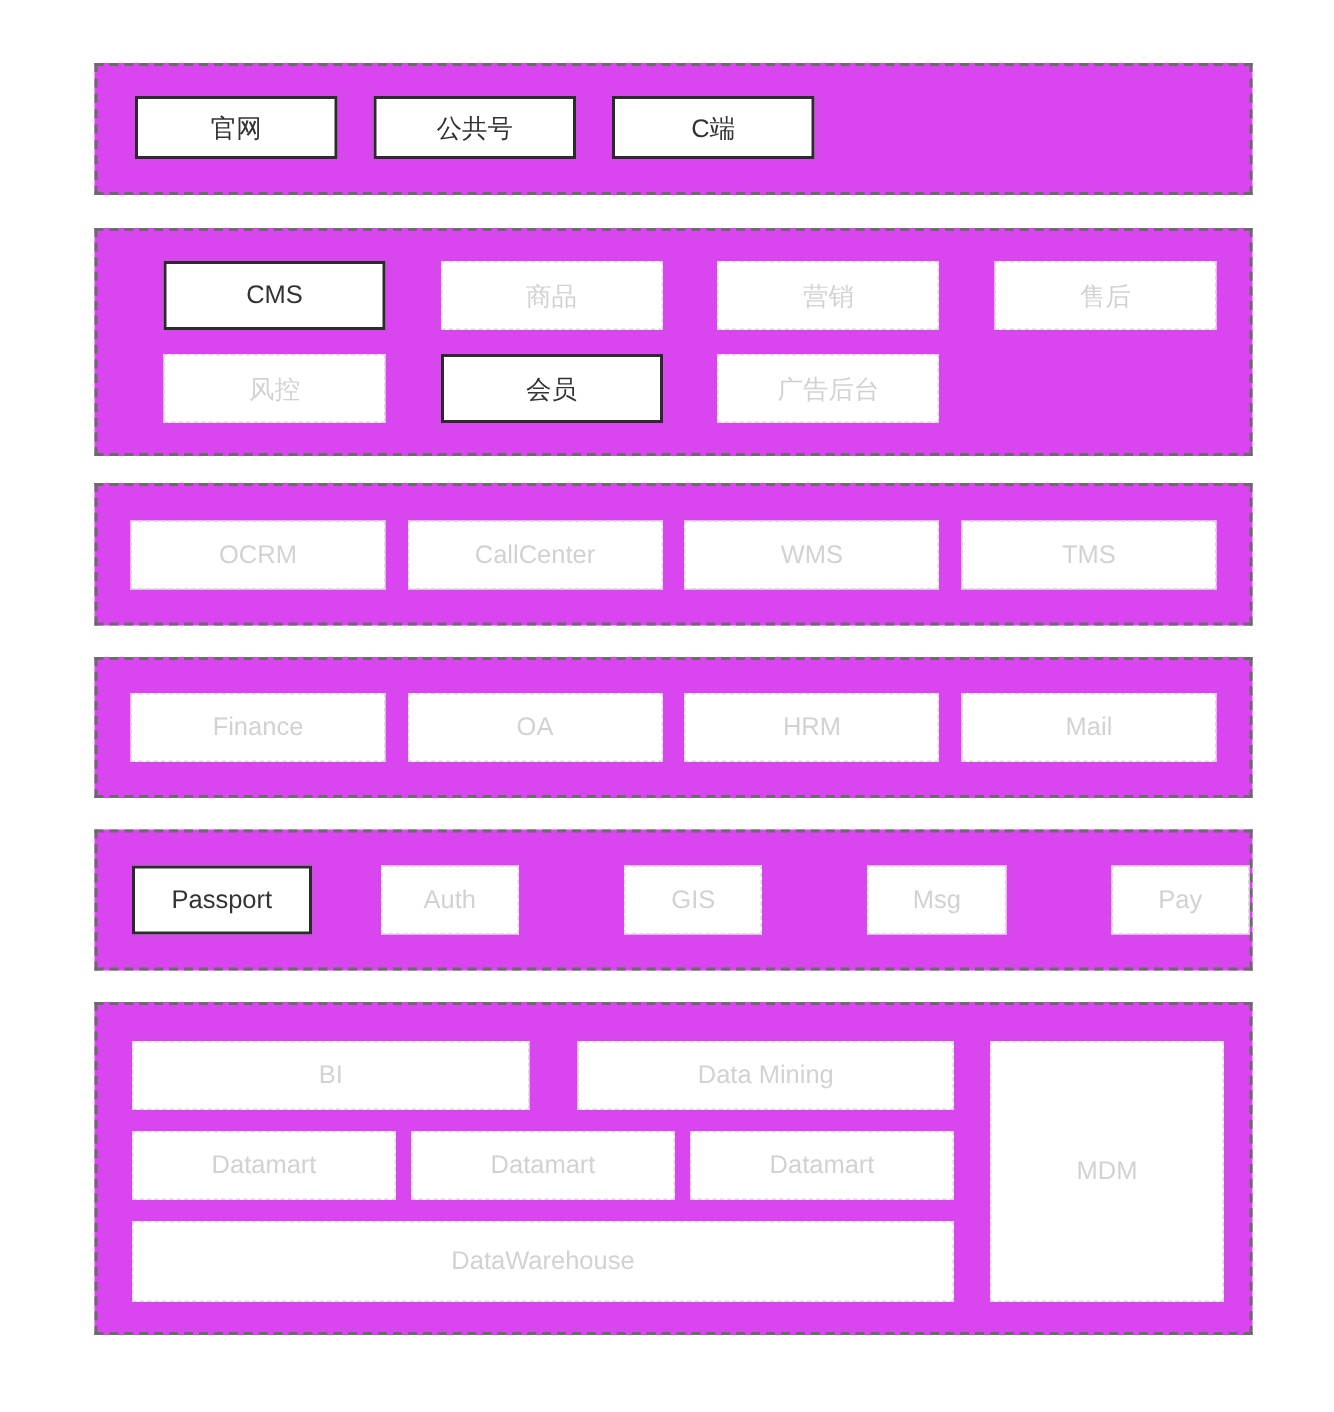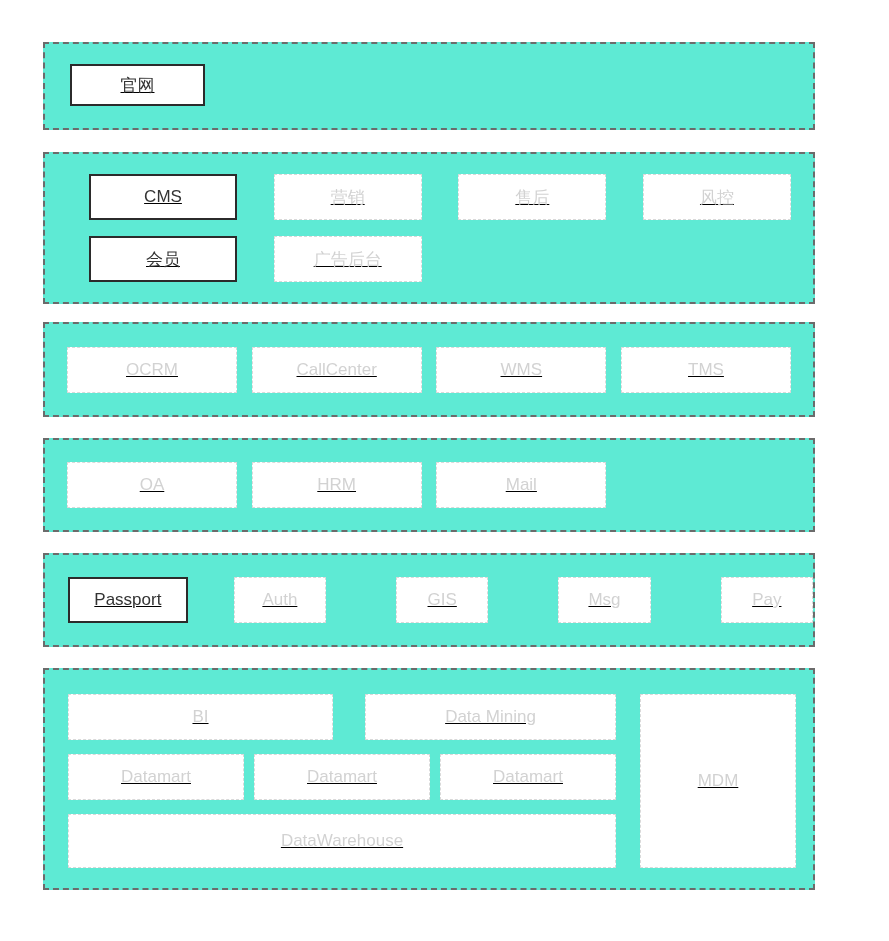--- a/index.html
+++ b/index.html
@@ -5,25 +5,24 @@
   * { box-sizing: border-box; margin: 0; padding: 0; }
   html, body {
     width: 889px; height: 941px;
     background: #ffffff;
     font-family: "Liberation Sans", "DejaVu Sans", sans-serif;
     position: relative;
     overflow: hidden;
   }
   .layer {
     position: absolute;
-    left: 43px;
+    left: 63px;
     width: 772px;
     border: 2px dashed var(--container-border, #6b6b6b);
-    background: #5eead4;
-    text-decoration: underline;
+    background: #d946ef;
   }
   .box {
     display: flex;
     align-items: center;
     justify-content: center;
     font-size: 17px;
     background: #ffffff;
     white-space: nowrap;
   }
   .box.active {
@@ -84,39 +83,43 @@
   .data-row-b { gap: 10px; }
   .data-row-b .box { width: 176px; height: 46px; }
   .data-row-c .box { width: 548px; height: 54px; }
   .box-mdm { margin-left: 24px; width: 156px; height: 174px; }
 </style>
 </head>
 <body>
 
 <div class="layer layer-1">
   <div class="box active">官网</div>
+  <div class="box active">公共号</div>
+  <div class="box active">C端</div>
 </div>
 
 <div class="layer layer-2">
   <div class="box active">CMS</div>
+  <div class="box inactive">商品</div>
   <div class="box inactive">营销</div>
   <div class="box inactive">售后</div>
   <div class="box inactive">风控</div>
   <div class="box active">会员</div>
   <div class="box inactive">广告后台</div>
 </div>
 
 <div class="layer layer-3">
   <div class="box inactive">OCRM</div>
   <div class="box inactive">CallCenter</div>
   <div class="box inactive">WMS</div>
   <div class="box inactive">TMS</div>
 </div>
 
 <div class="layer layer-4">
+  <div class="box inactive">Finance</div>
   <div class="box inactive">OA</div>
   <div class="box inactive">HRM</div>
   <div class="box inactive">Mail</div>
 </div>
 
 <div class="layer layer-5">
   <div class="box active box-passport">Passport</div>
   <div class="box inactive box-small first">Auth</div>
   <div class="box inactive box-small">GIS</div>
   <div class="box inactive box-small">Msg</div>

